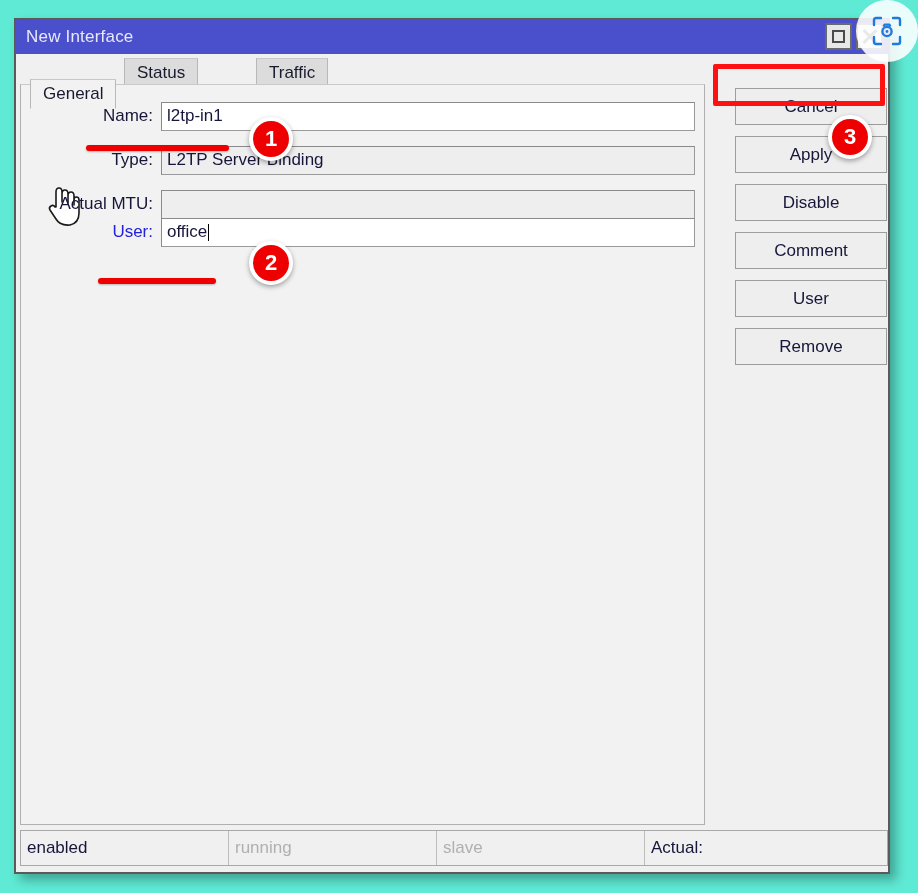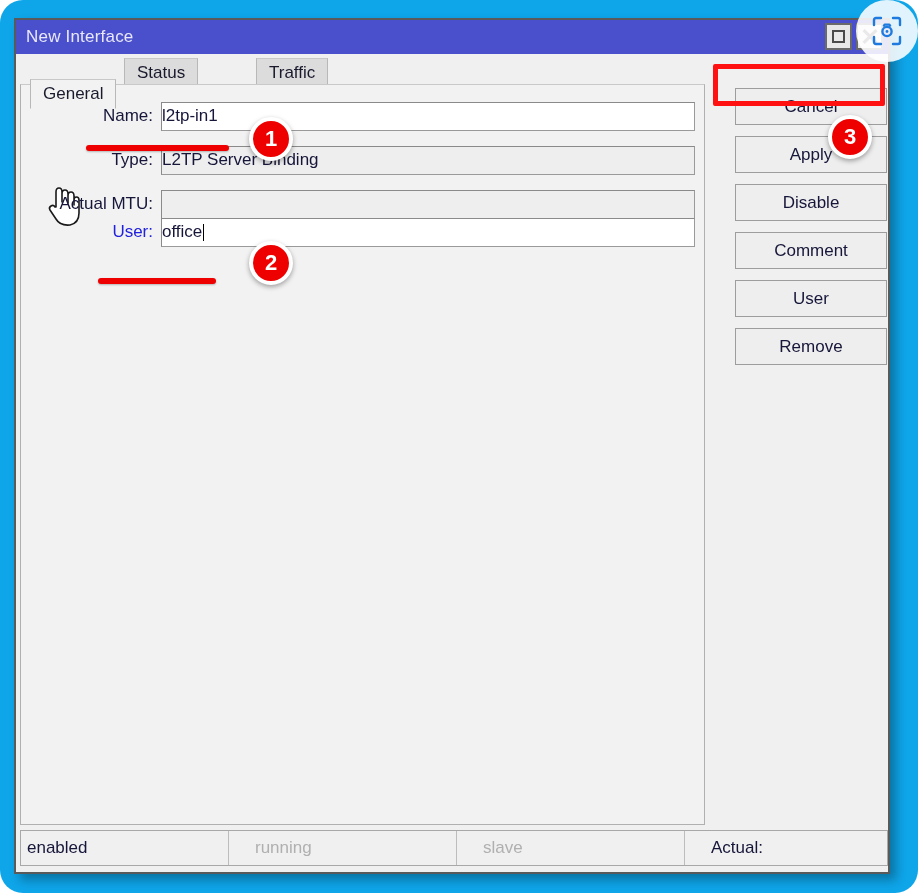--- a/index.html
+++ b/index.html
@@ -8,22 +8,21 @@
     width: 918px; height: 893px;
     background: #ffffff;
     font-family: "Liberation Sans", sans-serif;
     overflow: hidden;
   }
 
   #root {
     position: relative;
     width: 918px;
     height: 893px;
-    background: #0ea5e9;
-    border-radius: 23px;
+    background: #5eead4;
   }
 
   
   .window {
     position: absolute;
     left: 14px; top: 18px;
     width: 876px; height: 856px;
     background: #f0f0f0;
     border: 2px solid #5a5a5a;
     box-shadow: 6px 6px 10px rgba(0,0,0,0.30);
@@ -134,20 +133,21 @@
   .field-label.accent { color: #2222dd; }
   .field-input {
     width: 534px;
     height: 29px;
     background: #ffffff;
     border: 1px solid #9a9a9a;
     border-top-color: #8a8a8a;
     border-left-color: #8a8a8a;
     display: flex;
     align-items: center;
+    padding-left: 5px;
     font-size: 17px;
     color: #16163a;
     cursor: text;
     white-space: nowrap;
     overflow: hidden;
   }
   .field-input.readonly {
     background: #eeeeee;
     cursor: default;
   }
@@ -187,21 +187,20 @@
   .statusbar {
     position: absolute;
     left: 4px;
     bottom: 6px;
     width: 868px;
     height: 36px;
     background: #f0f0f0;
     border: 1px solid #a8a8a8;
     display: flex;
     align-items: stretch;
-    gap: 20px;
   }
   .status-cell {
     display: flex;
     align-items: center;
     padding-left: 6px;
     font-size: 17px;
     border-right: 1px solid #bdbdbd;
     white-space: nowrap;
     overflow: hidden;
   }

